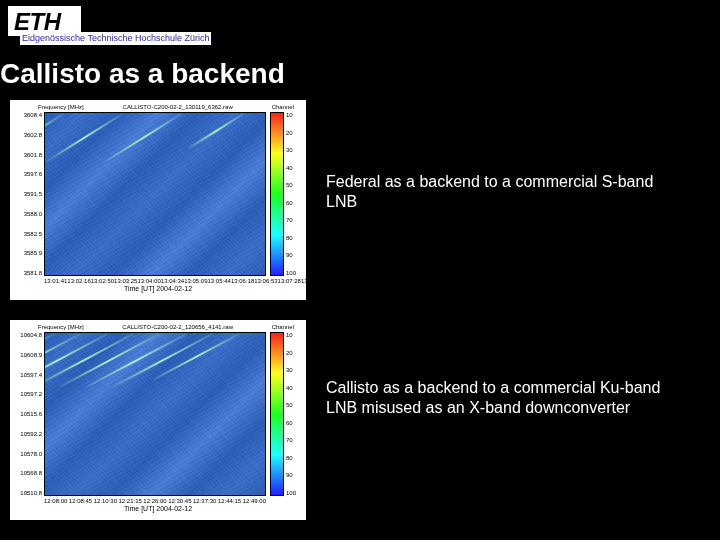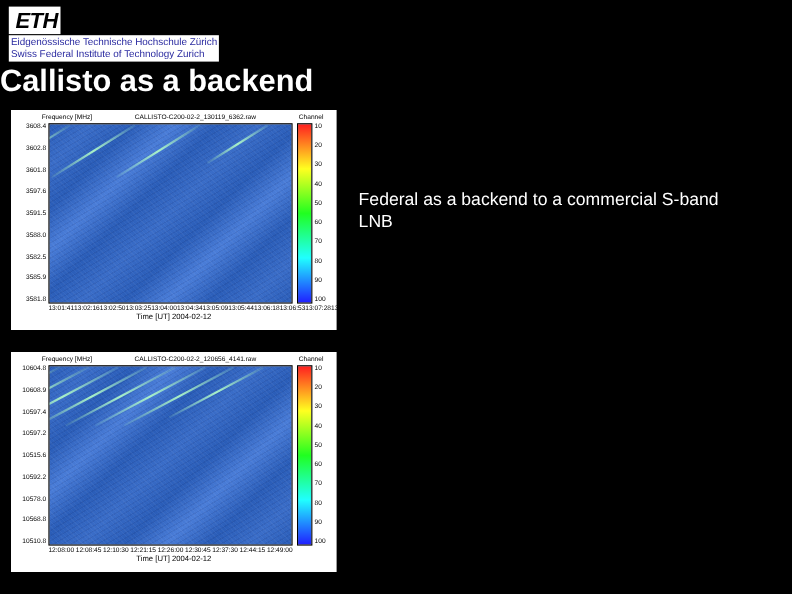--- a/index.html
+++ b/index.html
@@ -16,30 +16,30 @@
     position: relative;
     width: 720px;
     height: 540px;
   }
   .logo {
     position: absolute;
     top: 6px;
     left: 8px;
     color: #000;
     background: #fff;
-    padding: 2px 2px 0 6px;
+    padding: 2px 20px 0 6px;
     font-weight: 900;
-    font-size: 20px;
+    font-size: 24px;
     font-style: italic;
     letter-spacing: -0.5px;
   }
   .logo-sub {
     position: absolute;
     top: 32px;
-    left: 8px;
+    left: 20px;
     color: #2a2aa0;
     font-size: 9px;
     line-height: 11px;
     background: #fff;
     padding: 1px 2px;
   }
   .title {
     position: absolute;
     top: 58px;
     left: 0;
@@ -151,21 +151,20 @@
   .caption.c2 { top: 378px; }
 </style>
 </head>
 <body>
 
 <div class="slide">
 
   <div class="logo">ETH</div>
   <div class="logo-sub">
     <div>Eidgenössische Technische Hochschule Zürich</div>
-    <div>Swiss Federal Institute of Technology Zurich</div>
   </div>
 
   <div class="title">Callisto as a backend</div>
 
   <div class="chart top">
     <div class="chart-header">
       <span>Frequency [MHz]</span>
       <span>CALLISTO-C200-02-2_130119_6362.raw</span>
       <span>Channel</span>
     </div>
@@ -276,14 +275,15 @@
         <span>12:21:15</span>
         <span>12:26:00</span>
         <span>12:30:45</span>
         <span>12:37:30</span>
         <span>12:44:15</span>
         <span>12:49:00</span>
       </div>
     <div class="xlabel">Time [UT] 2004-02-12</div>
   </div>
 
+  <div class="caption c2">Callisto as a backend to a commercial Ku-band LNB misused as an X-band downconverter</div>
 
 </div>
 
 </body></html>

